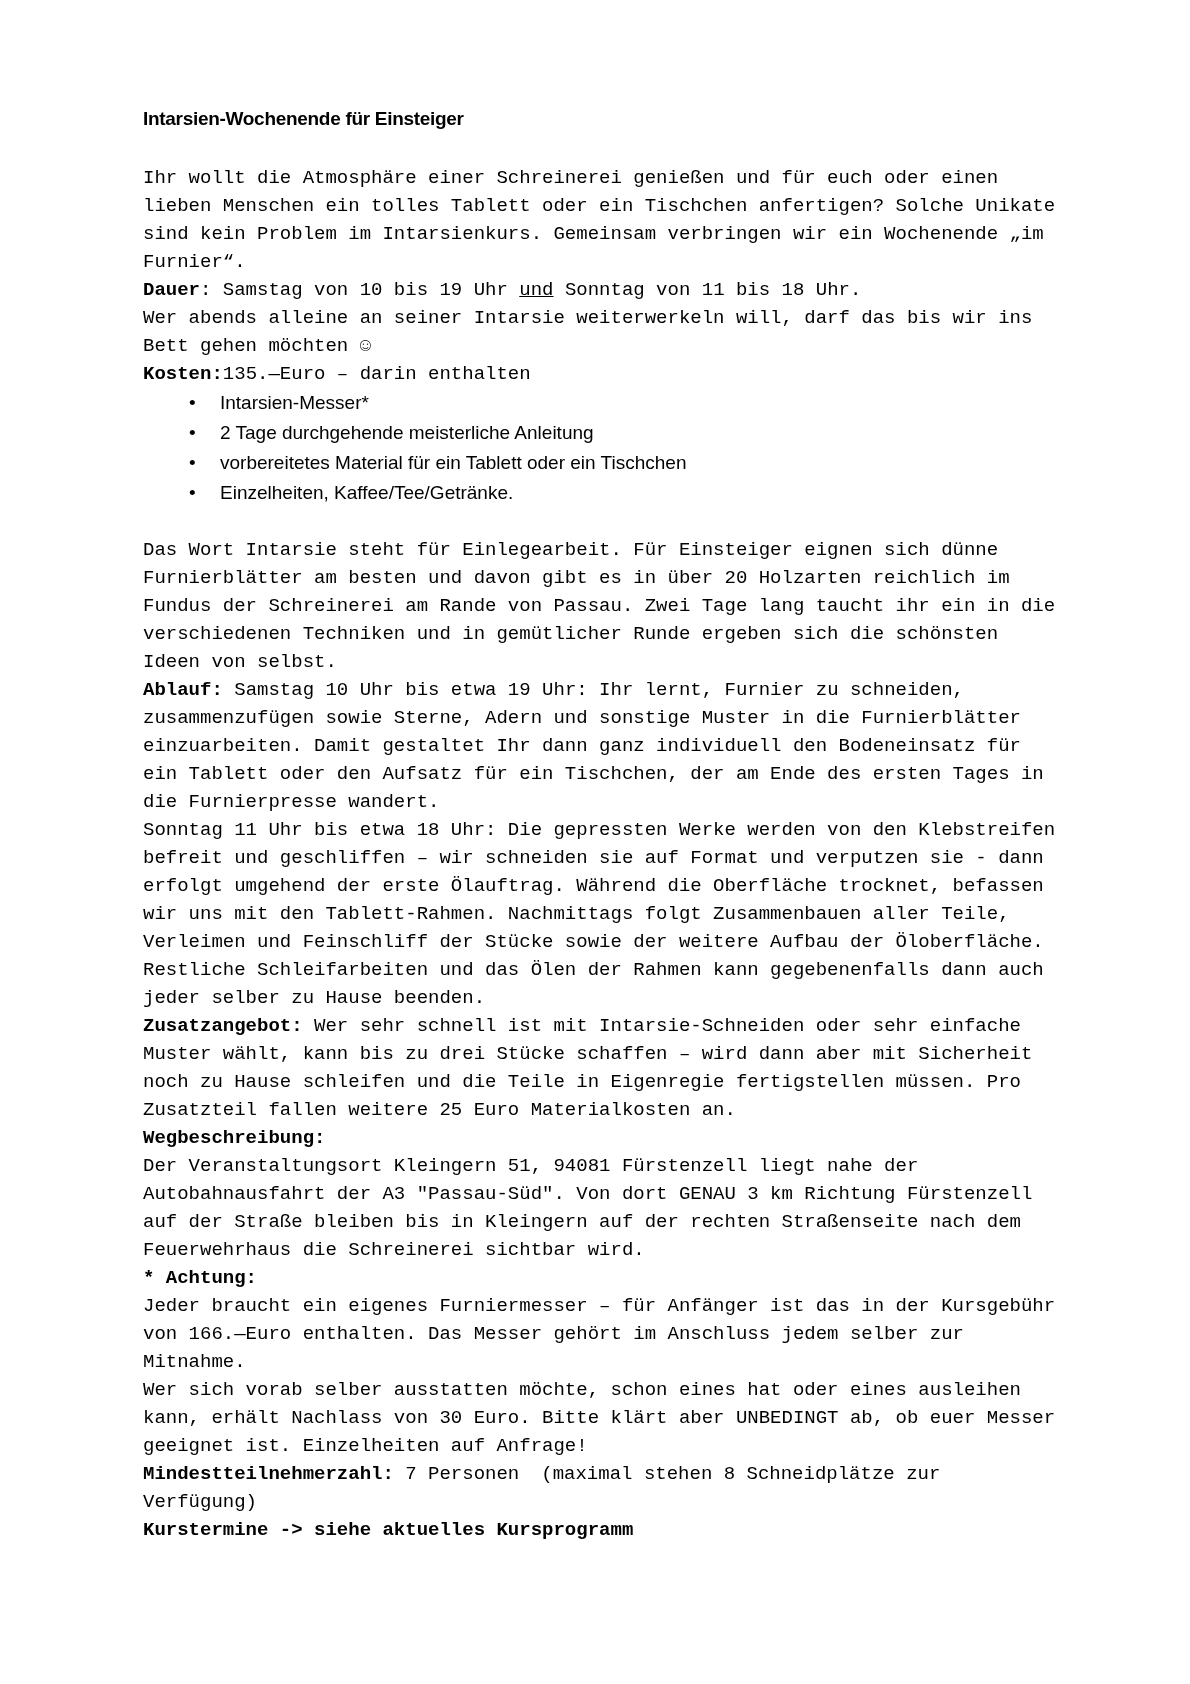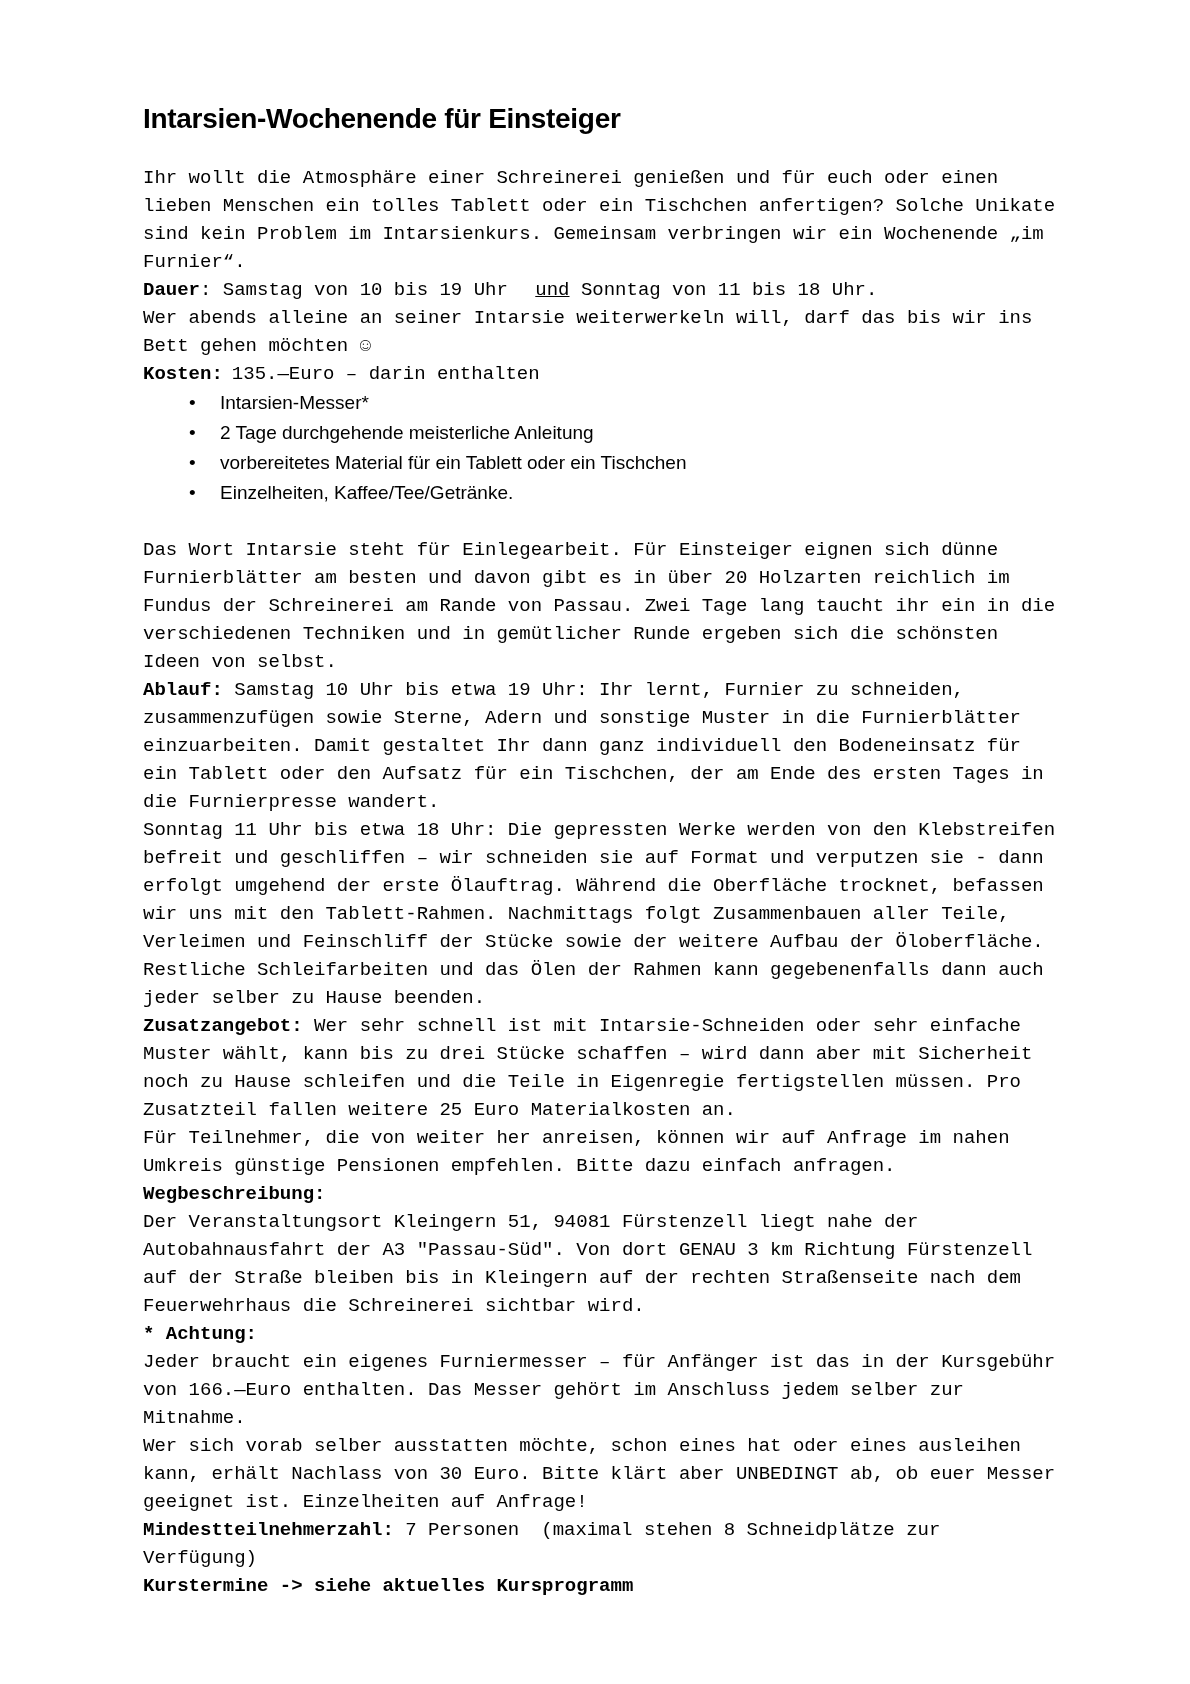--- a/index.html
+++ b/index.html
@@ -14,59 +14,59 @@
     box-sizing: border-box;
     background: #ffffff;
     color: #000000;
     padding: 100px 125px 0 143px;
     font-family: "Liberation Sans", sans-serif;
     font-size: 19px;
     line-height: 28px;
     overflow: hidden;
   }
   h1.doc-title {
-    font-size: 28px;
+    font-size: 19px;
     line-height: 38px;
     font-weight: 700;
     margin: 0 0 26px 0;
     letter-spacing: -0.3px;
   }
   p.para {
     margin: 0;
     font-family: Liberation Mono, monospace;
   }
   .mb-std  { margin-bottom: 16px; }
   .mb-lg   { margin-bottom: 28px; }
   .mb-xs   { margin-bottom: 3px; }
   .mb-para { margin-bottom: 30px; }
   .mb-med  { margin-bottom: 22px; }
   .mb-med2 { margin-bottom: 26px; }
   .mb-ach  { margin-bottom: 20px; }
   .mb-2bl  { margin-bottom: 52px; }
   .bold { font-weight: 700; }
-  .underline { text-decoration: underline; margin-left: 16px; }
+  .underline { text-decoration: underline; }
   .line { display: block; }
   ul.bullets {
     list-style: none;
     margin: 0 0 28px 0;
     padding: 0;
   }
   ul.bullets li {
     position: relative;
     padding-left: 77px;
     line-height: 30px;
   }
   ul.bullets li::before {
     content: "\2022";
     position: absolute;
     left: 46px;
     top: 0;
     font-size: 19px;
   }
-  .cost-rest { margin-left: 9px; }
+  .cost-rest { }
   .tab-gap { margin-left: 22px; text-align: right; }
 </style>
 </head>
 <body>
 
 <div class="page">
 
   <h1 class="doc-title">Intarsien-Wochenende für Einsteiger</h1>
 
   <p class="para mb-std">Ihr wollt die Atmosphäre einer Schreinerei genießen und für euch oder einen lieben Menschen ein tolles Tablett oder ein Tischchen anfertigen? Solche Unikate sind kein Problem im Intarsienkurs. Gemeinsam verbringen wir ein Wochenende „im Furnier“.</p>
@@ -92,21 +92,20 @@
   <p class="para mb-med">
     <span class="bold">Ablauf:</span><span> Samstag 10 Uhr bis etwa 19 Uhr: Ihr lernt, Furnier zu schneiden, zusammenzufügen sowie Sterne, Adern und sonstige Muster in die Furnierblätter einzuarbeiten. Damit gestaltet Ihr dann ganz individuell den Bodeneinsatz für ein Tablett oder den Aufsatz für ein Tischchen, der am Ende des ersten Tages in die Furnierpresse wandert.</span>
   </p>
 
   <p class="para mb-med2">Sonntag 11 Uhr bis etwa 18 Uhr: Die gepressten Werke werden von den Klebstreifen befreit und geschliffen – wir schneiden sie auf Format und verputzen sie -  dann erfolgt umgehend der erste Ölauftrag. Während die Oberfläche trocknet, befassen wir uns mit den Tablett-Rahmen. Nachmittags folgt Zusammenbauen aller Teile, Verleimen und Feinschliff der Stücke sowie der weitere Aufbau der Öloberfläche. Restliche Schleifarbeiten und das Ölen der Rahmen kann gegebenenfalls dann auch jeder selber zu Hause beenden.</p>
 
   <p class="para mb-med">
     <span class="bold">Zusatzangebot:</span><span> Wer sehr schnell ist mit Intarsie-Schneiden oder sehr einfache Muster wählt, kann bis zu drei Stücke schaffen – wird dann aber mit Sicherheit noch zu Hause schleifen und die Teile in Eigenregie fertigstellen müssen. Pro Zusatzteil fallen weitere 25 Euro Materialkosten an.</span>
   </p>
 
-  <p class="para mb-2bl">Für Teilnehmer, die von weiter her anreisen, können wir auf Anfrage im nahen Umkreis günstige Pensionen empfehlen. Bitte dazu einfach anfragen.</p>
 
   <p class="para bold">Wegbeschreibung:</p>
   <p class="para mb-med">Der Veranstaltungsort Kleingern 51, 94081 Fürstenzell liegt nahe der Autobahnausfahrt der A3 "Passau-Süd". Von dort GENAU 3 km Richtung Fürstenzell auf der Straße bleiben bis in Kleingern auf der rechten Straßenseite nach dem Feuerwehrhaus die Schreinerei sichtbar wird.</p>
 
   <p class="para bold">* Achtung:</p>
   <p class="para mb-ach">
     <span class="line">Jeder braucht ein eigenes Furniermesser – für Anfänger ist das in der Kursgebühr von 166.—Euro enthalten. Das Messer gehört im Anschluss jedem selber zur Mitnahme.</span>
     <span class="line">Wer sich vorab selber ausstatten möchte, schon eines hat oder eines ausleihen kann, erhält Nachlass von 30 Euro. Bitte klärt aber UNBEDINGT ab, ob euer Messer geeignet ist. Einzelheiten auf Anfrage!</span>
   </p>
 

